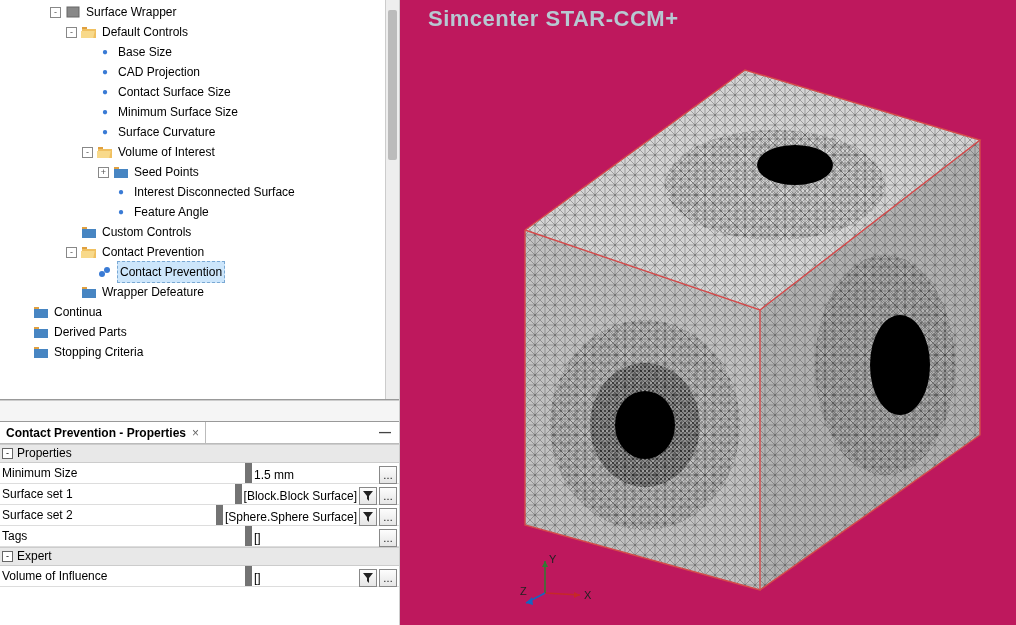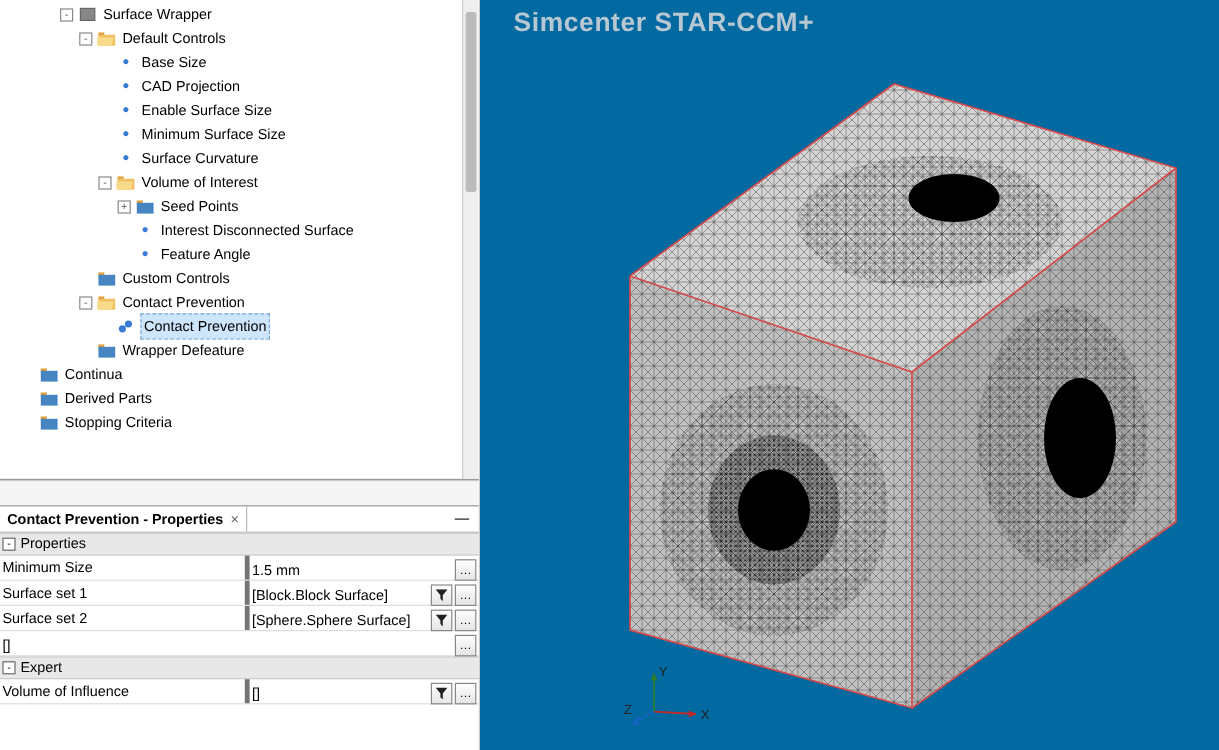--- a/index.html
+++ b/index.html
@@ -141,24 +141,24 @@
     background:#fff;
   }
   .prop-row {
     height:21px;
     display:flex;
     align-items:stretch;
     border-bottom:1px solid #ddd;
     font-size:12px;
   }
   .prop-row .k {
-    width:208px;
+    width:252px;
     padding:0 0 0 2px;
     line-height:21px;
-    border-right:4px solid #737373;
+    border-right:7px solid #737373;
   }
   .prop-row .v {
     flex:1;
     display:flex;
     align-items:center;
     padding:12px 2px;
     position:relative;
   }
   .prop-row .vtext { flex:1; overflow:hidden; text-overflow:ellipsis; white-space:nowrap; }
   .btn-small {
@@ -174,21 +174,21 @@
   .checkbox {
     width:13px; height:13px;
     border:1px solid #666;
     display:flex; align-items:center; justify-content:center;
     font-size:11px; color:#000;
   }
 
   .viewport {
     flex:1;
     position:relative;
-    background:#0369a1;
+    background:#be185d;
     overflow:hidden;
   }
   .watermark {
     position:absolute;
     top:6px; left:28px;
     font-size:22px;
     font-weight:600;
     color:#b7c8d2;
     letter-spacing:0.5px;
   }
@@ -248,21 +248,21 @@
             <span class="icon-bullet">●</span>
           </span>
           <span class="label">CAD Projection</span>
         </div>
         <div class="tree-row">
           <span class="indent" style="width: 80px;"></span>
           <span class="toggle blank"></span>
           <span class="icon icon-bullet">
             <span class="icon-bullet">●</span>
           </span>
-          <span class="label">Enable Surface Size</span>
+          <span class="label">Contact Surface Size</span>
         </div>
         <div class="tree-row">
           <span class="indent" style="width: 80px;"></span>
           <span class="toggle blank"></span>
           <span class="icon icon-bullet">
             <span class="icon-bullet">●</span>
           </span>
           <span class="label">Minimum Surface Size</span>
         </div>
         <div class="tree-row">
@@ -442,20 +442,21 @@
         <div class="btn-small funnel">
           <svg viewBox="0 0 10 10">
               <path d="M0 0 H10 L6 5 V10 L4 8 V5 Z" fill="#222"></path>
             </svg>
         </div>
         <div class="btn-small">…</div>
       </div>
     </div>
 
     <div class="prop-row">
+      <div class="k">Tags</div>
       <div class="v">
         <span class="vtext">[]</span>
         <div class="btn-small">…</div>
       </div>
     </div>
 
     <div class="props-group">
       <span class="g-toggle">-</span>
       <span>Expert</span>
     </div>

